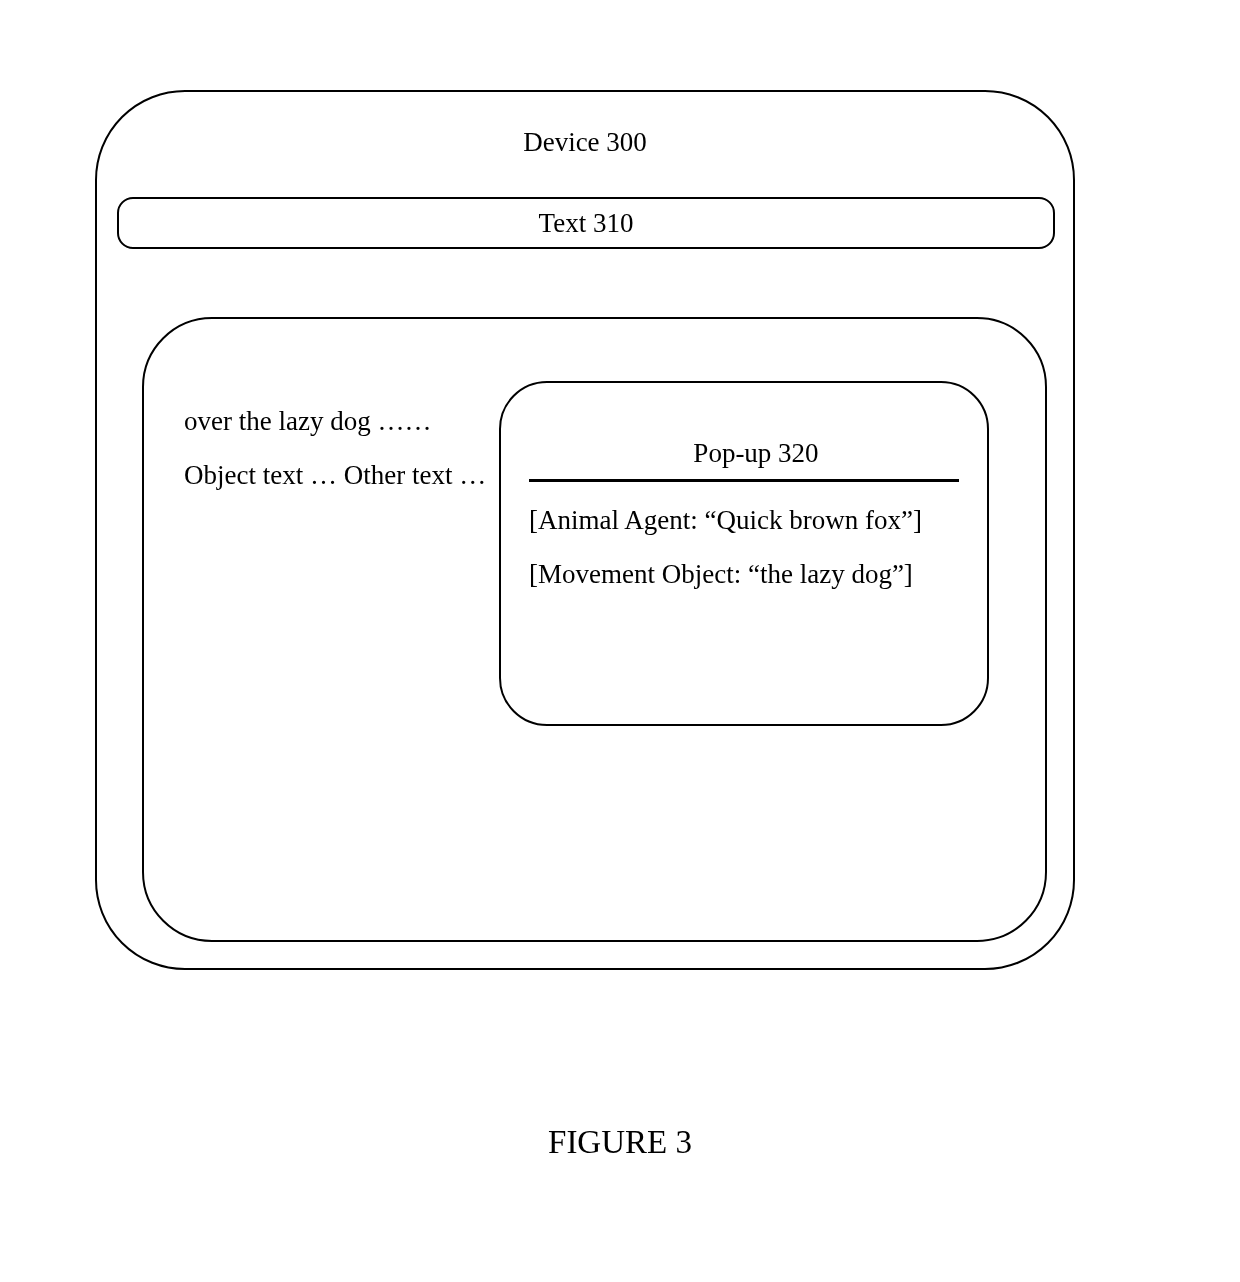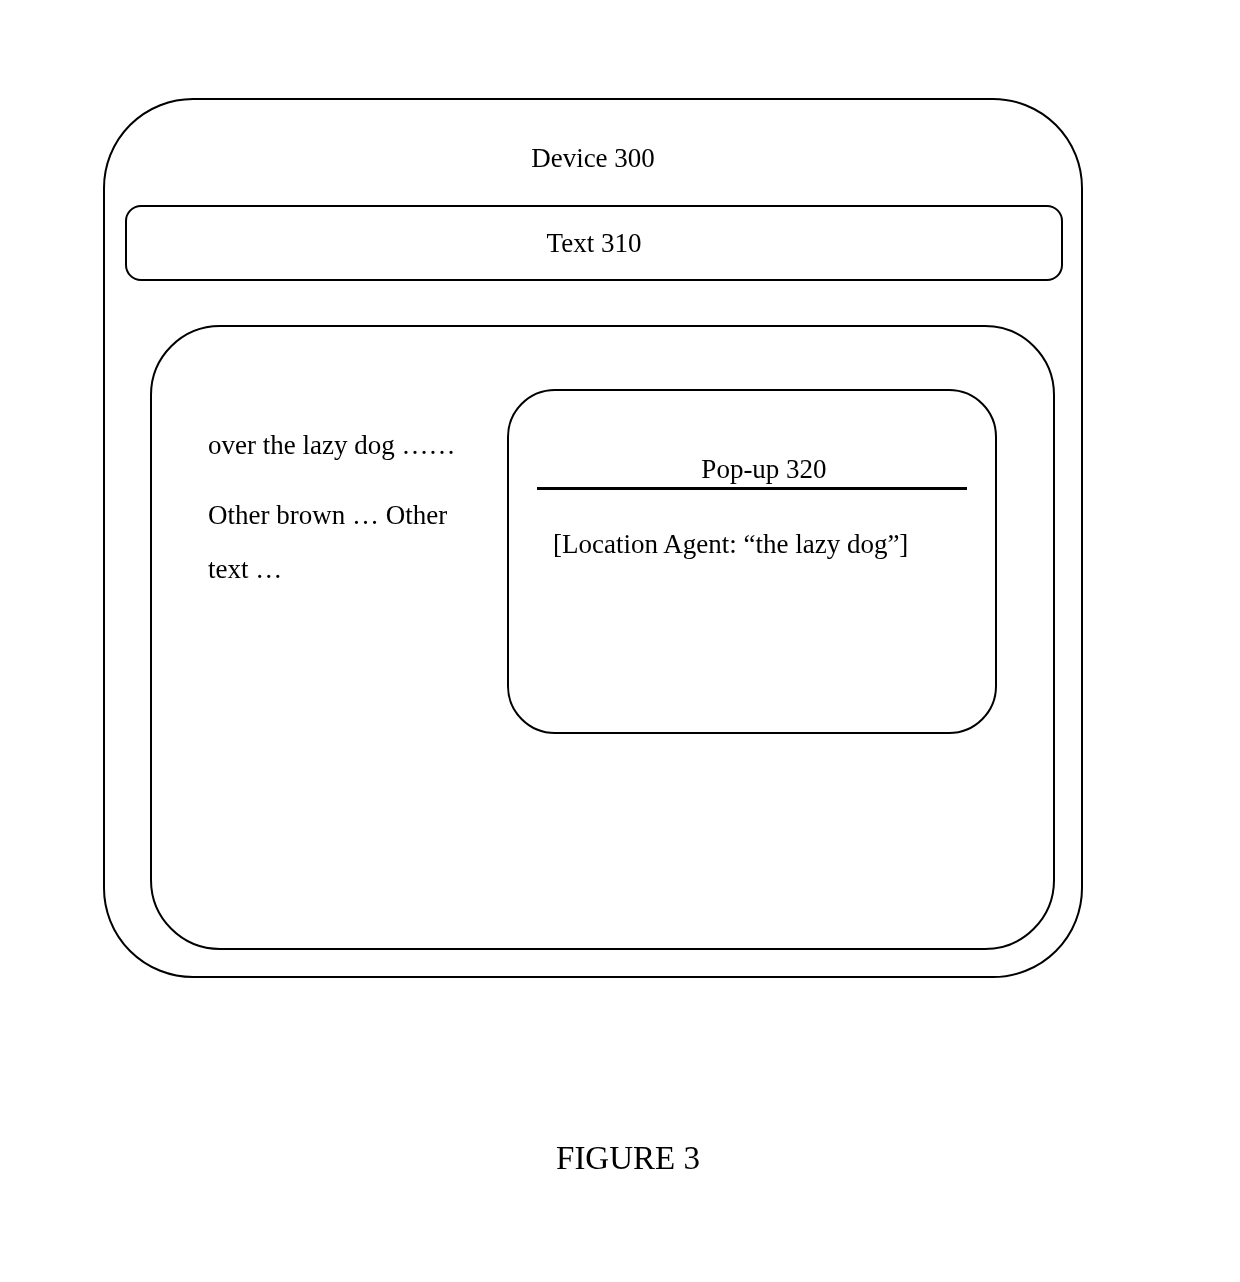--- a/index.html
+++ b/index.html
@@ -1,17 +1,17 @@
 <!DOCTYPE html>
 <html><head>
   <meta charset="utf-8">
   <style>
     * {
       margin: 0;
-      padding: 8px;
+      padding: 0;
       box-sizing: border-box;
     }
     body {
       font-family: "Times New Roman", Times, serif;
       background: #fff;
       width: 1240px;
       height: 1282px;
       position: relative;
     }
     .device-box {
@@ -28,21 +28,21 @@
       top: 35px;
       left: 50%;
       transform: translateX(-50%);
       font-size: 27px;
     }
     .text-bar {
       position: absolute;
       top: 105px;
       left: 20px;
       width: 938px;
-      height: 76px;
+      height: 52px;
       border: 2px solid #000;
       border-radius: 16px;
       display: flex;
       align-items: center;
       justify-content: center;
       font-size: 27px;
     }
     .content-screen {
       position: absolute;
       top: 225px;
@@ -113,27 +113,28 @@
 <div class="device-box">
   <div class="device-label">Device 300</div>
 
   <div class="text-bar">
     <span>Text 310</span>
   </div>
 
   <div class="content-screen">
     <div class="display-text">
       <div>over the lazy dog ……</div>
-      <div>Other brown … Other text …</div>
+      <div>Object text … Other text …</div>
     </div>
 
     <div class="popup-box">
       <div class="popup-title">Pop-up 320</div>
       <div class="popup-underline"></div>
       <div class="popup-lines">
-        <div>[Location Agent: “the lazy dog”]</div>
+        <div>[Animal Agent: “Quick brown fox”]</div>
+        <div>[Movement Object: “the lazy dog”]</div>
       </div>
     </div>
 
   </div>
 </div>
 
 <div class="figure-caption">FIGURE 3</div>
 
 </body></html>

